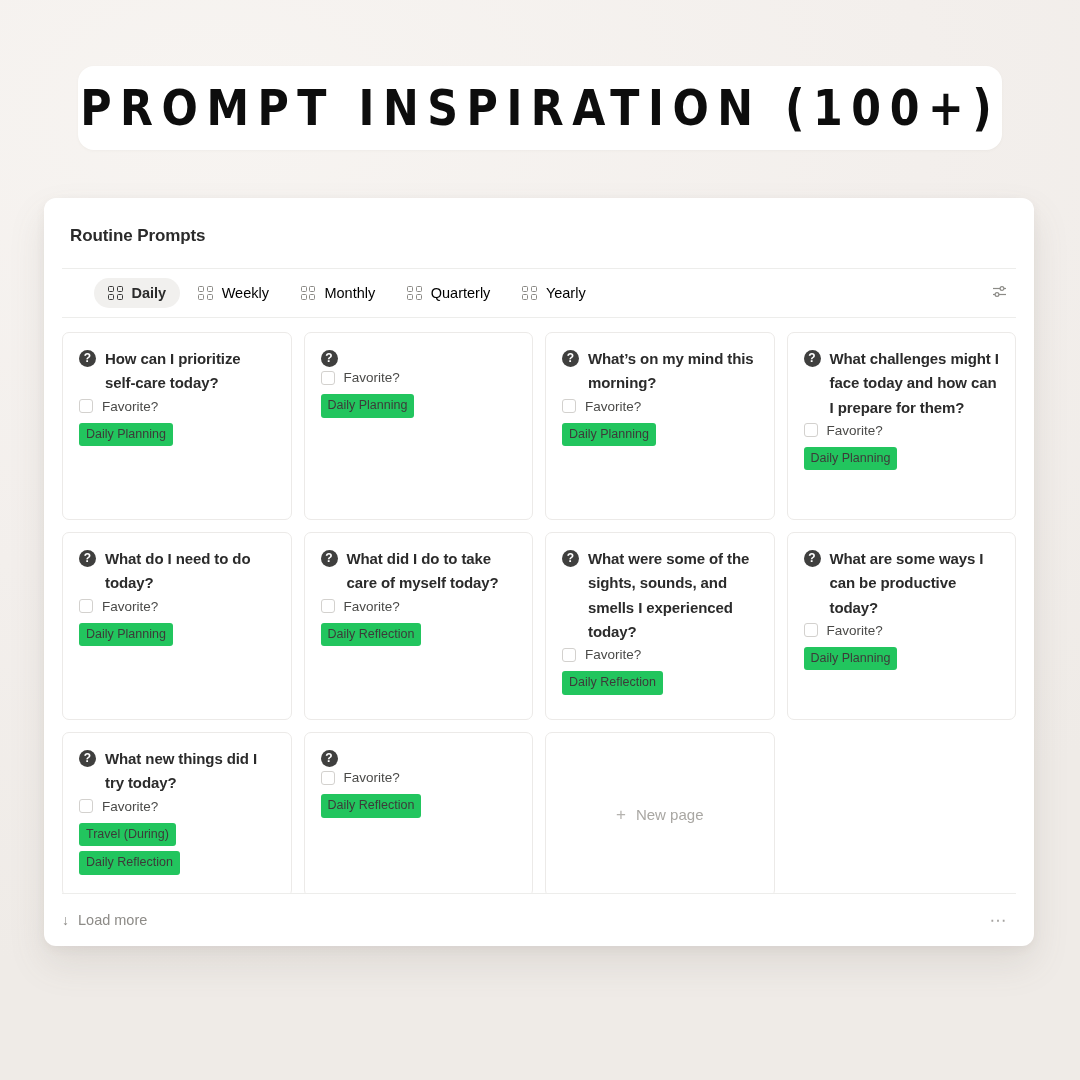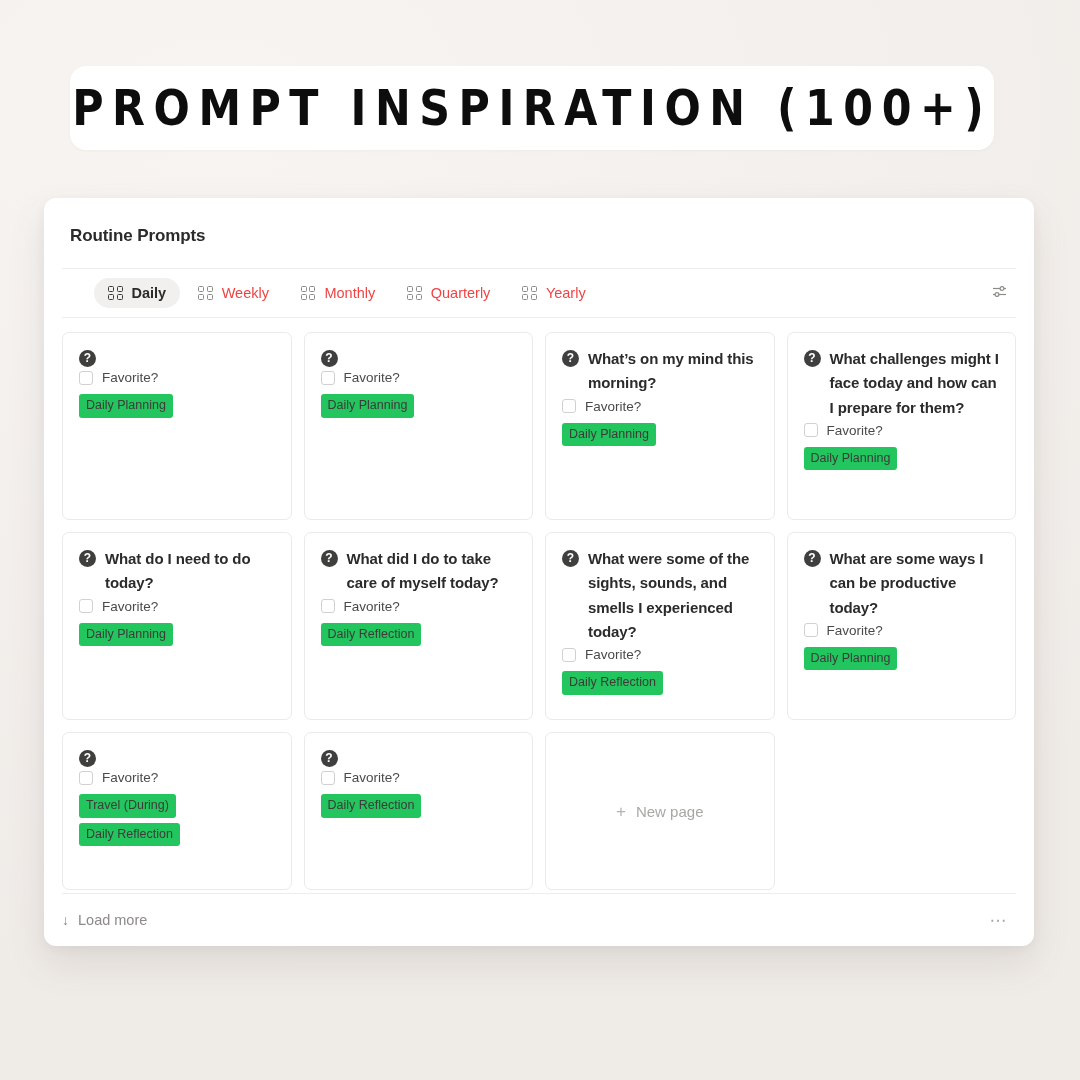--- a/index.html
+++ b/index.html
@@ -22,21 +22,21 @@
     position: absolute;
     inset: 0;
     background:
       radial-gradient(120% 80% at 20% 10%, #f7f4f1 0%, #f3efec 55%, #efebe7 100%);
     pointer-events: none;
   }
 
   
   .banner {
     position: absolute;
-    left: 70px;
+    left: 78px;
     top: 66px;
     width: 924px;
     height: 84px;
     background: #ffffff;
     border-radius: 16px;
     display: flex;
     align-items: center;
     justify-content: center;
     box-shadow: 0 1px 3px rgba(120,110,100,0.05);
   }
@@ -97,21 +97,21 @@
     gap: 4px;
     flex: 1;
   }
   .tab {
     display: flex;
     align-items: center;
     gap: 9px;
     padding: 7px 14px;
     border-radius: 18px;
     font-size: 14.5px;
-    color: #ef4444;
+    color: #000000;
     cursor: pointer;
     white-space: nowrap;
   }
   .tab.active {
     background: #f1f0ee;
     color: #2b2b2b;
     font-weight: 600;
   }
   .grid-icon {
     display: grid;
@@ -347,20 +347,21 @@
   </div>
   <div class="tab-rule"></div>
 
   <div class="board">
 
     <div class="row">
 
       <div class="card">
         <div class="card-head">
           <span class="q-icon">?</span>
+          <span class="card-title">How can I prioritize self-care today?</span>
         </div>
         <div class="fav-row">
           <span class="checkbox"></span>
           <span class="fav-label">Favorite?</span>
         </div>
         <div class="tags">
           <span class="tag">Daily Planning</span>
         </div>
       </div>
 
@@ -465,20 +466,21 @@
         </div>
       </div>
 
     </div>
 
     <div class="row">
 
       <div class="card" style="min-height:158px">
         <div class="card-head">
           <span class="q-icon">?</span>
+          <span class="card-title">What new things did I try today?</span>
         </div>
         <div class="fav-row">
           <span class="checkbox"></span>
           <span class="fav-label">Favorite?</span>
         </div>
         <div class="tags">
           <span class="tag">Travel (During)</span><br>
           <span class="tag">Daily Reflection</span>
         </div>
       </div>

